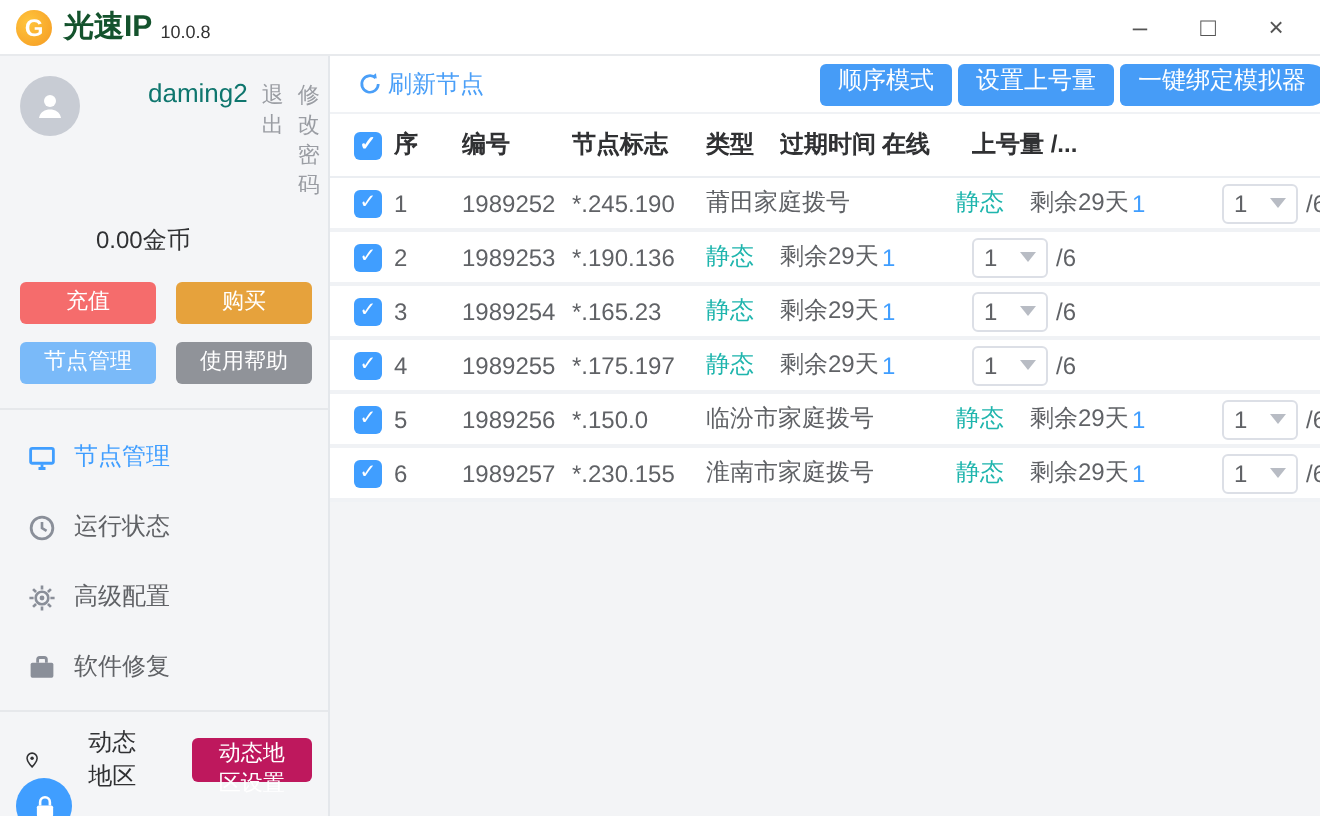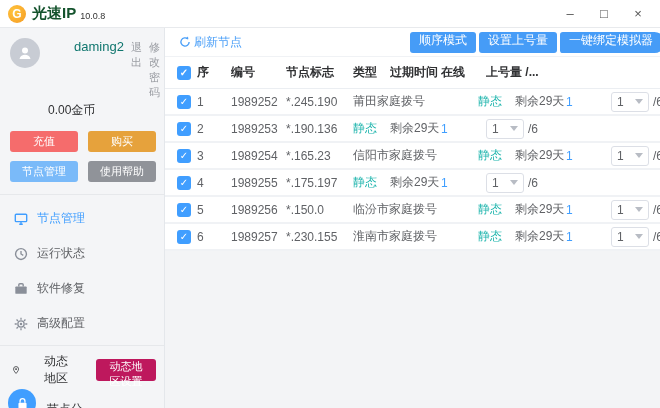--- a/index.html
+++ b/index.html
@@ -25,21 +25,21 @@
   
   .sidebar { width: 165px; background: #f4f5f7; border-right: 1px solid #e4e7eb;
              position: relative; flex-shrink: 0; }
   .user-card { display: flex; padding: 10px 10px 0 10px; }
   .avatar { width: 30px; height: 30px; border-radius: 50%; background: #c8ccd4;
             display:flex; align-items:center; justify-content:center; flex-shrink:0; }
   .user-lines { margin-left: 8px; padding-top: 1px; }
   .user-top { display: flex; align-items: baseline; gap: 7px; }
   .user-name { color: #0f766e; font-size: 13px; margin-left: 26px; }
   .user-link { color: #9a9da3; font-size: 11px; cursor: pointer; }
-  .user-balance { color: #303133; font-size: 12px; margin-top: 2px; }
+  .user-balance { color: #303133; font-size: 12px; margin-top: 12px; }
 
   .action-grid { display: grid; grid-template-columns: 1fr 1fr; gap: 9px 10px;
                  padding: 12px 8px 12px 10px; border-bottom: 1px solid #e6e8eb; }
   .act-btn { height: 21px; border: none; border-radius: 3px; color: #fff;
              font-size: 11px; line-height: 21px; text-align: center; cursor: pointer;
              font-family: inherit; }
 
   .menu { padding: 6px 0 4px 0; border-bottom: 1px solid #e6e8eb; }
   .menu-item { display: flex; align-items: center; gap: 9px; padding: 9px 14px;
                color: #606266; cursor: pointer; }
@@ -155,34 +155,34 @@
       </div>
       <div class="menu-item">
         <svg class="ic" width="14" height="14" viewBox="0 0 16 16">
             <circle cx="8" cy="8" r="6.2" fill="none" stroke="currentColor" stroke-width="1.6"></circle>
             <path d="M8 4.5V8l2.6 1.6" fill="none" stroke="currentColor" stroke-width="1.5"></path>
           </svg>
         <span>运行状态</span>
       </div>
       <div class="menu-item">
         <svg class="ic" width="14" height="14" viewBox="0 0 16 16">
-            <rect x="1.5" y="5" width="13" height="8.5" rx="1" fill="currentColor"></rect>
-            <path d="M5.5 5V3.2A1.2 1.2 0 0 1 6.7 2h2.6a1.2 1.2 0 0 1 1.2 1.2V5" fill="none" stroke="currentColor" stroke-width="1.6"></path>
-          </svg>
-        <span>软件修复</span>
-      </div>
-      <div class="menu-item">
-        <svg class="ic" width="14" height="14" viewBox="0 0 16 16">
             <g stroke="currentColor" stroke-width="1.5" fill="none">
               <circle cx="8" cy="8" r="3.6"></circle>
               <path d="M8 .8v2.4M8 12.8v2.4M.8 8h2.4M12.8 8h2.4M2.9 2.9l1.7 1.7M11.4 11.4l1.7 1.7M13.1 2.9l-1.7 1.7M4.6 11.4l-1.7 1.7"></path>
             </g>
             <circle cx="8" cy="8" r="1.4" fill="currentColor"></circle>
           </svg>
         <span>高级配置</span>
+      </div>
+      <div class="menu-item">
+        <svg class="ic" width="14" height="14" viewBox="0 0 16 16">
+            <rect x="1.5" y="5" width="13" height="8.5" rx="1" fill="currentColor"></rect>
+            <path d="M5.5 5V3.2A1.2 1.2 0 0 1 6.7 2h2.6a1.2 1.2 0 0 1 1.2 1.2V5" fill="none" stroke="currentColor" stroke-width="1.6"></path>
+          </svg>
+        <span>软件修复</span>
       </div>
     </nav>
 
     <div class="side-row">
       <svg class="ic" width="14" height="14" viewBox="0 0 16 16">
           <path d="M8 1.2a5 5 0 0 0-5 5c0 3.4 5 8.6 5 8.6s5-5.2 5-8.6a5 5 0 0 0-5-5z" fill="none" stroke="#303133" stroke-width="1.5"></path>
           <circle cx="8" cy="6.2" r="1.7" fill="#303133"></circle>
         </svg>
       <span class="lbl">动态地区</span>
       <button class="mini-btn">动态地区设置</button>
@@ -303,21 +303,20 @@
     </div>
   </div>
 
   <div class="trow">
     <div class="c c-check">
             <div class="checkbox">✓</div>
           </div>
     <div class="c c-seq">3</div>
     <div class="c c-id">1989254</div>
     <div class="c c-node">*.165.23</div>
-    <div class="c c-region">信阳市家庭拨号</div>
     <div class="c c-type type-txt">静态</div>
     <div class="c c-expire">剩余29天</div>
     <div class="c c-online online-txt">1</div>
     <div class="c c-slots">
       <div class="slot-select">
         <span>1</span>
         <span class="sel-caret"></span>
       </div>
       <span>/6</span>
     </div>

